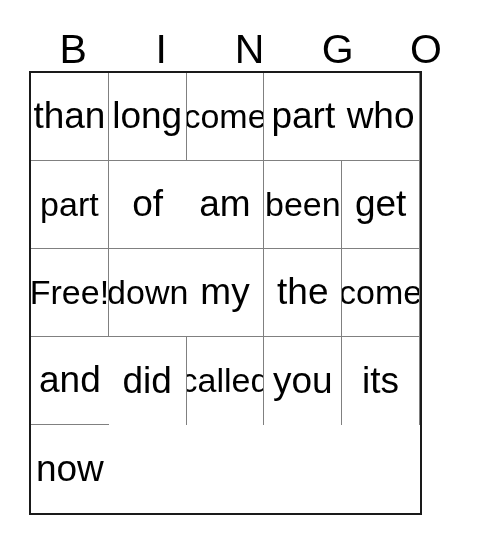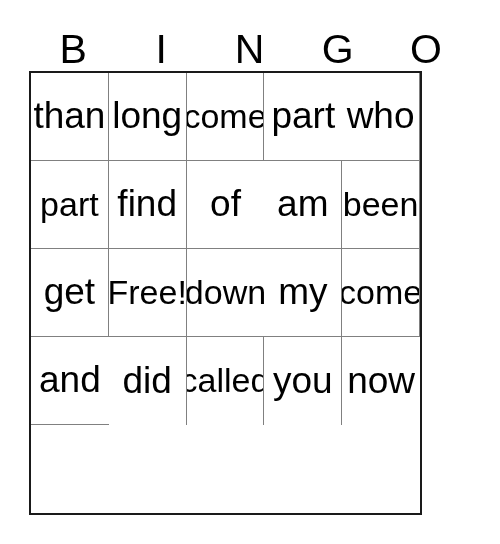--- a/index.html
+++ b/index.html
@@ -110,23 +110,20 @@
     <div class="bingo-cell col-last">
         <span class="cell-text">part</span>
       </div>
 
     <div class="bingo-cell">
         <span class="cell-text">who</span>
       </div>
     <div class="bingo-cell">
         <span class="cell-text fit-tight">part</span>
       </div>
-    <div class="bingo-cell">
-        <span class="cell-text">find</span>
-      </div>
     <div class="bingo-cell col-last">
         <span class="cell-text">of</span>
       </div>
 
     <div class="bingo-cell">
         <span class="cell-text">am</span>
       </div>
     <div class="bingo-cell">
         <span class="cell-text fit-tight">been</span>
       </div>
@@ -137,33 +134,39 @@
         <span class="cell-text fit-tight">Free!</span>
       </div>
     <div class="bingo-cell col-last">
         <span class="cell-text fit-tight">down</span>
       </div>
 
     <div class="bingo-cell">
         <span class="cell-text">my</span>
       </div>
     <div class="bingo-cell">
+        <span class="cell-text">the</span>
+      </div>
+    <div class="bingo-cell">
         <span class="cell-text fit-tight">come</span>
       </div>
     <div class="bingo-cell col-last">
         <span class="cell-text">and</span>
       </div>
 
     <div class="bingo-cell row-last">
         <span class="cell-text">did</span>
       </div>
     <div class="bingo-cell row-last">
         <span class="cell-text fit-tight">called</span>
       </div>
     <div class="bingo-cell row-last">
         <span class="cell-text">you</span>
       </div>
+    <div class="bingo-cell row-last">
+        <span class="cell-text">its</span>
+      </div>
     <div class="bingo-cell row-last col-last">
         <span class="cell-text">now</span>
       </div>
 
   </div>
 </div>
 
 </body></html>

